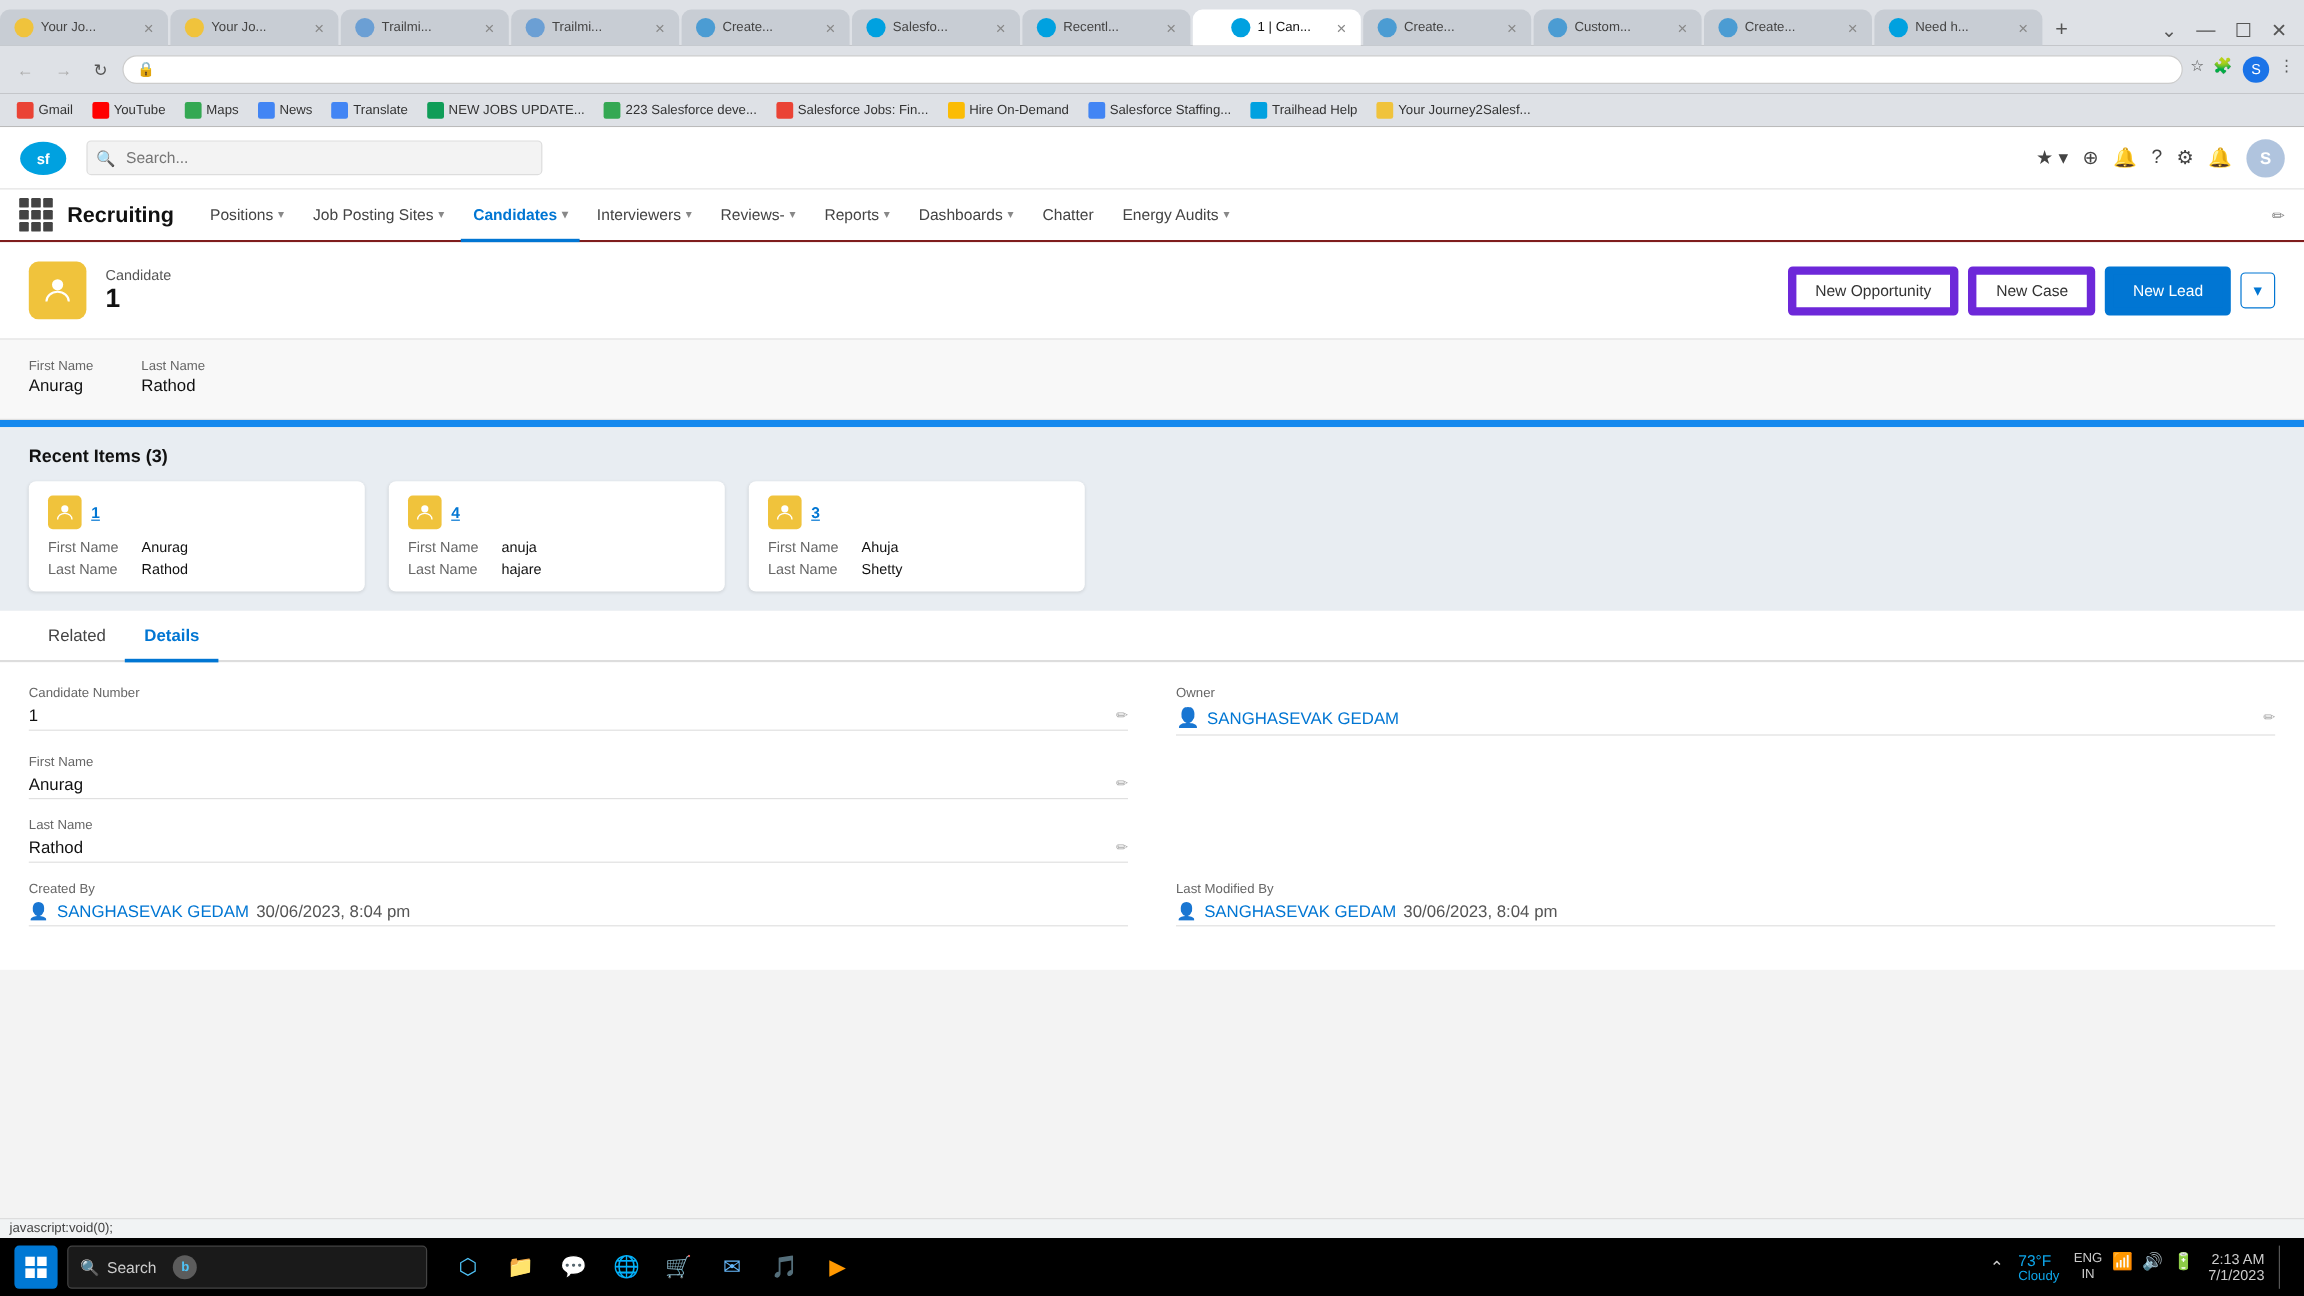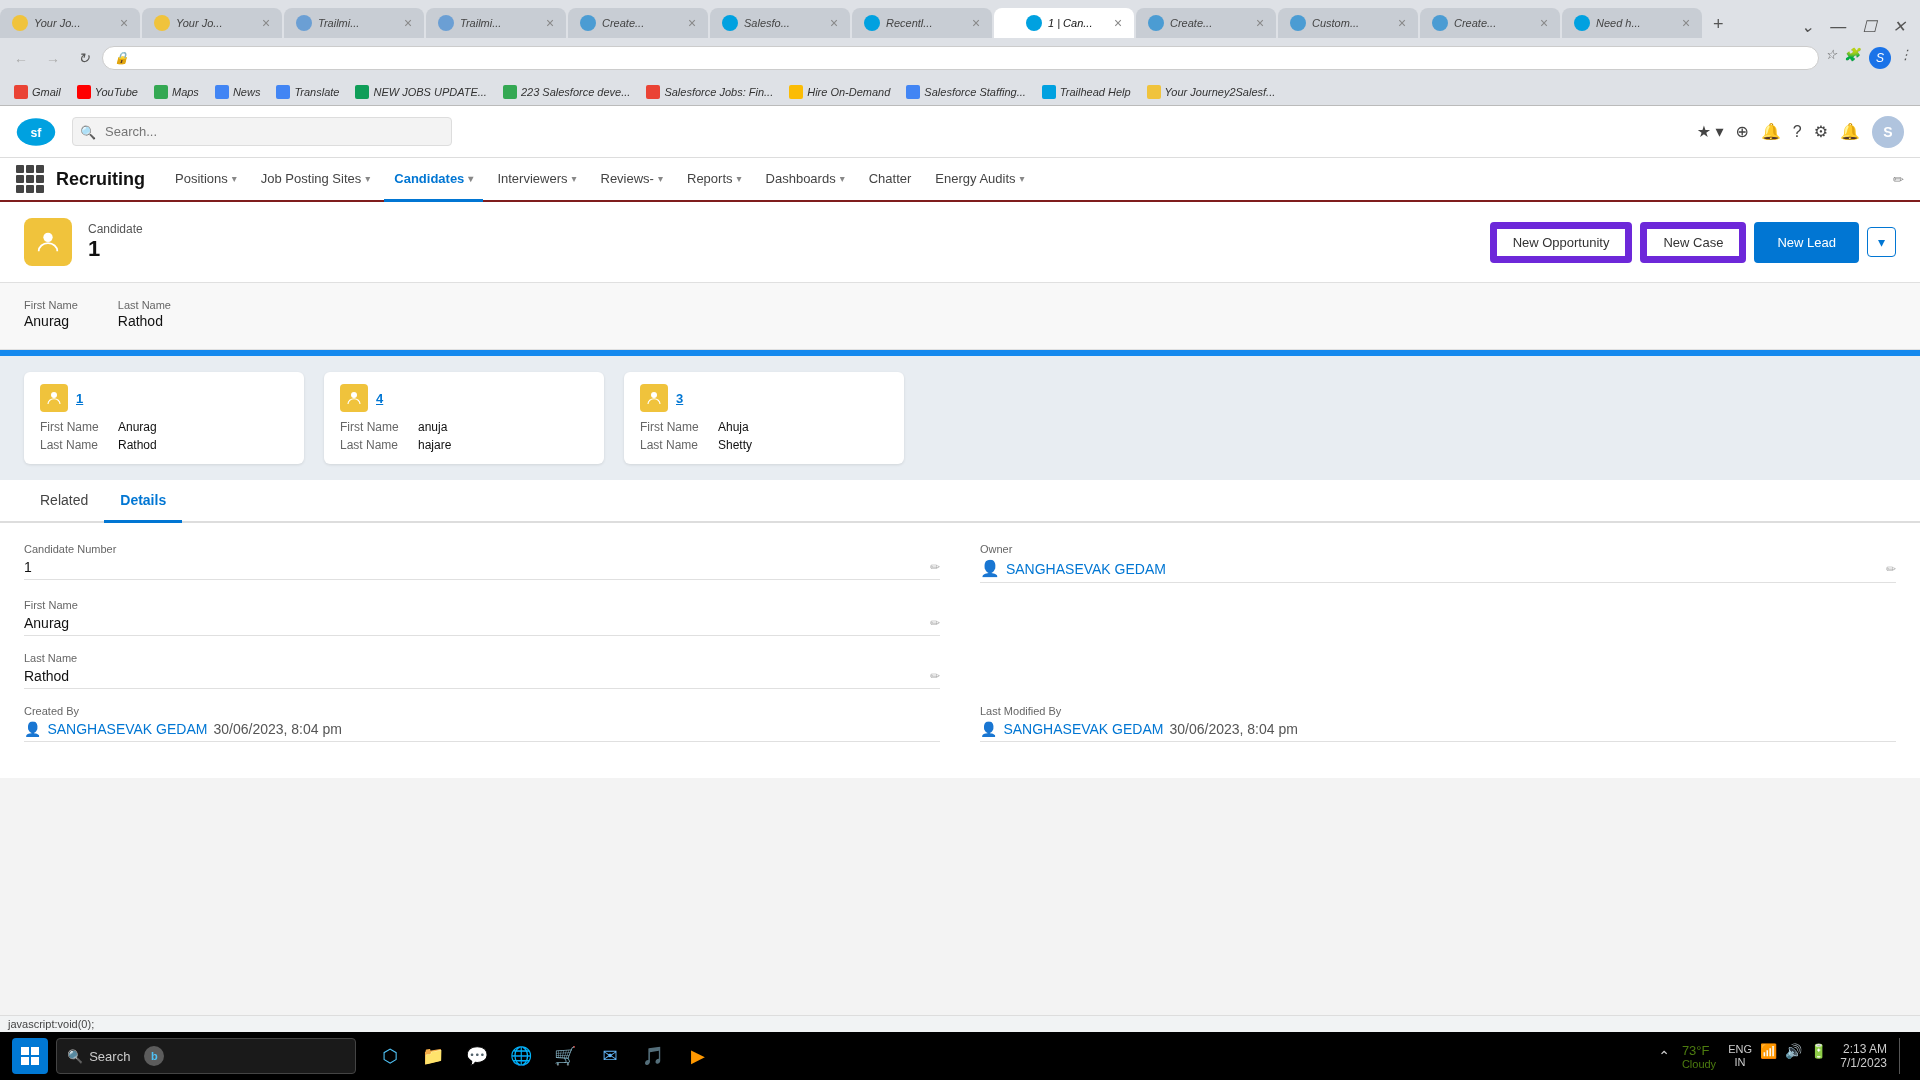--- a/index.html
+++ b/index.html
@@ -1,19 +1,19 @@
 <!DOCTYPE html>
 <html><head>
   <meta charset="utf-8">
   <style>
     * { box-sizing: border-box; margin: 0; padding: 0; }
     body { font-family: 'Segoe UI', Arial, sans-serif; font-size: 13px; background: #f3f3f3; overflow-x: hidden; }
 
     
-    .browser-chrome { background: #737373; width: 1920px; font-style: italic; }
+    .browser-chrome { background: #737373; width: 1920px; }
     .tab-bar { display: flex; align-items: flex-end; padding: 6px 0 0 0; background: #dee1e6; height: 38px; }
     .tab { display: flex; align-items: center; padding: 6px 12px; background: #c8cdd4; border-radius: 8px 8px 0 0; font-size: 12px; color: #444; margin-right: 2px; min-width: 140px; max-width: 160px; height: 30px; position: relative; }
     .tab.active { background: #fff; color: #111; padding-left: 32px; }
     .tab-icon { width: 16px; height: 16px; border-radius: 50%; margin-right: 6px; flex-shrink: 0; }
     .tab-label { flex: 1; overflow: hidden; text-overflow: ellipsis; white-space: nowrap; font-size: 11px; }
     .tab-close { margin-left: 4px; color: #888; font-size: 14px; cursor: pointer; }
     .tab-new { display: flex; align-items: center; justify-content: center; width: 28px; height: 28px; font-size: 18px; color: #555; cursor: pointer; }
     .tab-controls { display: flex; align-items: center; margin-left: auto; padding-right: 8px; gap: 4px; }
     .tab-ctrl-btn { color: #555; font-size: 16px; cursor: pointer; padding: 2px 6px; }
 
@@ -104,21 +104,21 @@
 
     
     .taskbar { background: #000; height: 48px; display: flex; align-items: center; padding: 0 12px; position: fixed; bottom: 0; left: 0; right: 0; z-index: 200; }
     .taskbar-start { background: #0078d4; width: 36px; height: 36px; display: flex; align-items: center; justify-content: center; border-radius: 4px; cursor: pointer; margin-right: 8px; }
     .taskbar-search { background: #1a1a1a; border: 1px solid #444; border-radius: 4px; display: flex; align-items: center; padding: 4px 10px; gap: 6px; color: #ccc; font-size: 13px; width: 300px; height: 36px; cursor: pointer; margin-right: 8px; }
     .taskbar-icons { display: flex; gap: 8px; margin-left: 8px; }
     .taskbar-icon { width: 36px; height: 36px; display: flex; align-items: center; justify-content: center; cursor: pointer; border-radius: 4px; }
     .taskbar-right { margin-left: auto; display: flex; align-items: center; gap: 12px; color: #ccc; font-size: 11px; }
     .taskbar-system { display: flex; gap: 8px; color: #ccc; font-size: 14px; }
     .taskbar-time { text-align: right; color: #ccc; font-size: 12px; }
-    .taskbar-weather { color: #4d7c0f; font-size: 12px; display: flex; flex-direction: column; align-items: flex-start; }
+    .taskbar-weather { color: #0ea5e9; font-size: 12px; display: flex; flex-direction: column; align-items: flex-start; }
 
     .record-container { position: relative; }
   </style>
 </head>
 <body>
 
 <div class="browser-chrome">
 
   <div class="tab-bar">
     <div class="tab">
@@ -365,20 +365,21 @@
         <div class="highlight-field">
           <label>Last Name</label>
           <value>Rathod</value>
         </div>
       </div>
     </div>
 
     <div style="background: #1589ee; height: 6px;"></div>
 
     <div class="recent-section">
+      <div class="recent-title">Recent Items (3)</div>
       <div class="recent-cards">
 
         <div class="recent-card">
           <div class="recent-card-header">
             <div class="recent-card-icon">
               <svg width="18" height="18" viewBox="0 0 24 24" fill="white">
                   <circle cx="12" cy="8" r="4"></circle>
                   <path d="M4 20c0-4 3.6-7 8-7s8 3 8 7" stroke="white" stroke-width="1.5" fill="none"></path>
                 </svg>
             </div>

